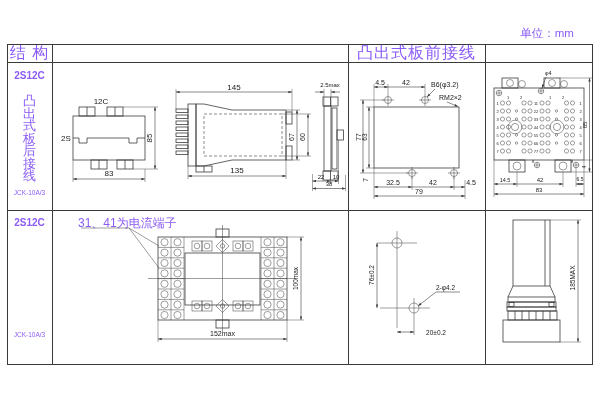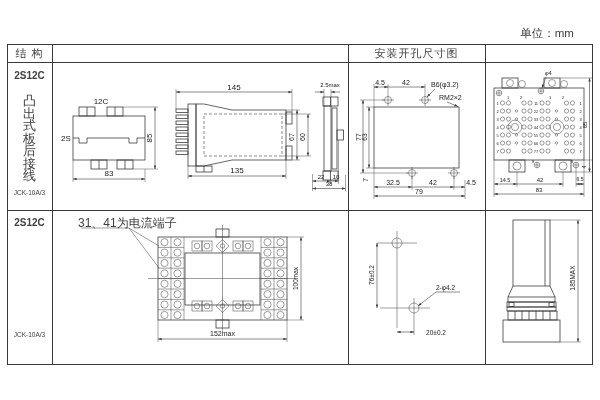--- a/index.html
+++ b/index.html
@@ -1,21 +1,21 @@
 <!DOCTYPE html>
 <html><head>
 <meta charset="utf-8">
 <style>
   html,body{margin:0;padding:0;background:#fff;}
   #sheet{position:relative;width:600px;height:400px;background:#fff;overflow:hidden;
-         font-family:"Liberation Sans",sans-serif;color:#404040;}
+         font-family:"Liberation Sans",sans-serif;color:#8b5cf6;}
   .hl{position:absolute;height:1px;background:#3a3a3a;}
   .vl{position:absolute;width:1px;background:#3a3a3a;}
   .hdr{position:absolute;top:44px;height:18px;line-height:18px;text-align:center;
-       font-size:11px;letter-spacing:1px;}
+       font-size:16px;letter-spacing:1px;}
   .model{position:absolute;width:45px;text-align:center;font-size:10px;font-weight:600;}
   .vtext{position:absolute;width:15px;font-size:13px;line-height:12.5px;text-align:center;
          word-break:break-all;}
   .code{position:absolute;width:45px;text-align:center;font-size:6.5px;}
   .unit{position:absolute;font-size:11.5px;text-align:center;width:110px;}
   .note{position:absolute;font-size:12px;}
   svg{position:absolute;overflow:visible;}
   svg text{font-family:"Liberation Sans",sans-serif;fill:#1a1a1a;font-size:7px;}
   .mid{text-anchor:middle;}
   .t8{font-size:8px;}.t7{font-size:7px;}.t65{font-size:6.5px;}.t6{font-size:6px;}
@@ -37,21 +37,21 @@
   <div class="hl" style="left:7px;top:62px;width:586px"></div>
   <div class="hl" style="left:7px;top:210px;width:586px"></div>
   <div class="hl" style="left:7px;top:364px;width:586px"></div>
   <div class="vl" style="left:7px;top:44px;height:321px"></div>
   <div class="vl" style="left:52px;top:44px;height:321px"></div>
   <div class="vl" style="left:348px;top:44px;height:321px"></div>
   <div class="vl" style="left:485px;top:44px;height:321px"></div>
   <div class="vl" style="left:592px;top:44px;height:321px"></div>
 
   <div class="hdr" style="left:7px;width:45px">结 构</div>
-  <div class="hdr" style="left:348px;width:137px">安装开孔尺寸图</div>
+  <div class="hdr" style="left:348px;width:137px">凸出式板前接线</div>
 
   <div class="model" style="left:7px;top:70px">2S12C</div>
   <div class="vtext" style="left:22px;top:95px">凸出式板后接线</div>
   <div class="code" style="left:7px;top:189px">JCK-10A/3</div>
 
   <div class="model" style="left:7px;top:217px">2S12C</div>
   <div class="code" style="left:7px;top:331px">JCK-10A/3</div>
 
   <svg style="left:55px;top:80px" width="112" height="108" viewBox="0 0 112 108">
     <defs>

